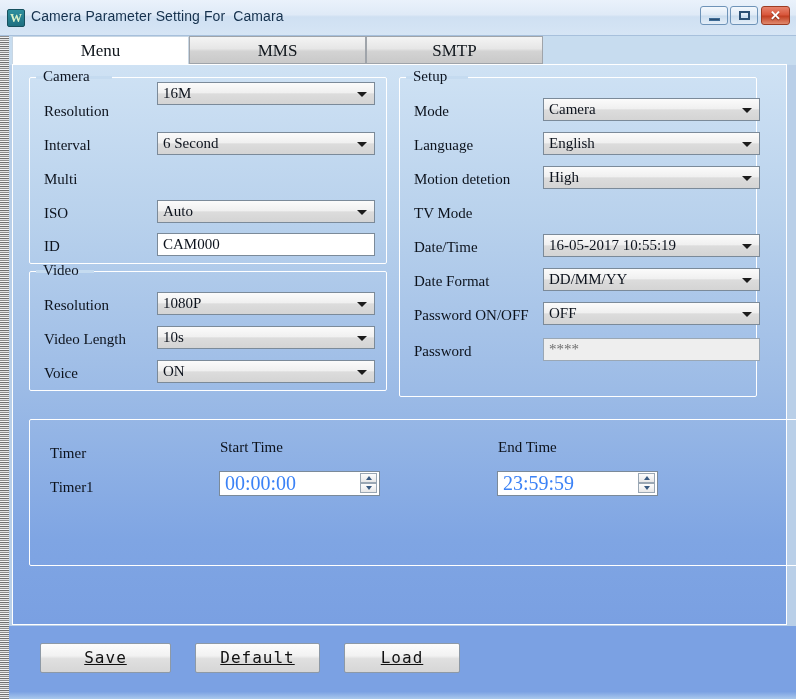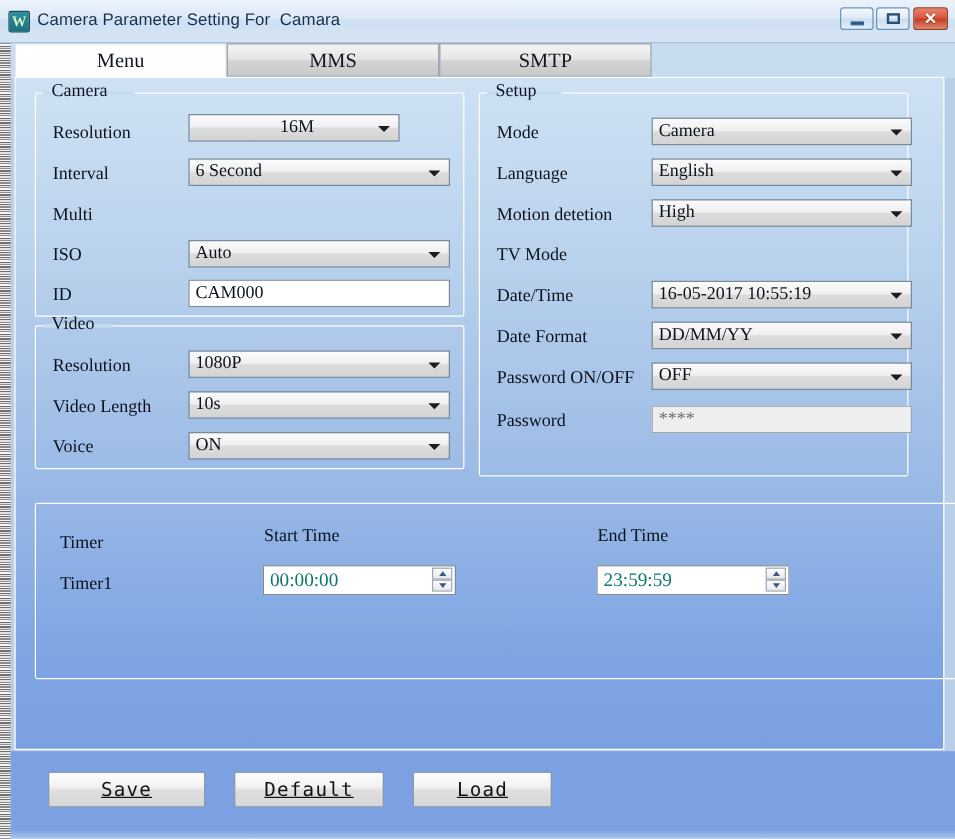--- a/index.html
+++ b/index.html
@@ -226,22 +226,22 @@
     position: absolute;
     height: 25px;
     background: #ffffff;
     border: 1px solid #7b8a99;
     box-sizing: border-box;
   }
   .spinbox .sval {
     position: absolute;
     left: 5px; top: 2px;
     font-family: "Liberation Serif", serif;
-    font-size: 16px;
-    color: #0f766e;
+    font-size: 20px;
+    color: #3b82f6;
     line-height: 19px;
   }
   .spin-btns {
     position: absolute;
     right: 2px; top: 1px;
     width: 17px; height: 21px;
   }
   .spin-up, .spin-dn {
     position: absolute;
     left: 0; width: 17px; height: 10px;
@@ -315,21 +315,21 @@
     <div class="tab inactive" id="tab-smtp">SMTP</div>
   </div>
 
   <div id="tabpage">
 
     <div class="groupbox" id="gb-camera">
       <div class="gbmask" style="left:6px; top:-2px; width:76px;"></div>
       <div class="gb-title">Camera</div>
 
       <div class="flabel" style="left:14px; top:25px;">Resolution</div>
-      <div class="combo" style="left:127px; top:17px; width:176px;text-align:center;">
+      <div class="combo" style="left:127px; top:4px; width:218px;">
         <span>16M</span>
         <span class="arrow"></span>
       </div>
 
       <div class="flabel" style="left:14px; top:59px;">Interval</div>
       <div class="combo" style="left:127px; top:54px; width:218px;">
         <span>6 Second</span>
         <span class="arrow"></span>
       </div>
 

